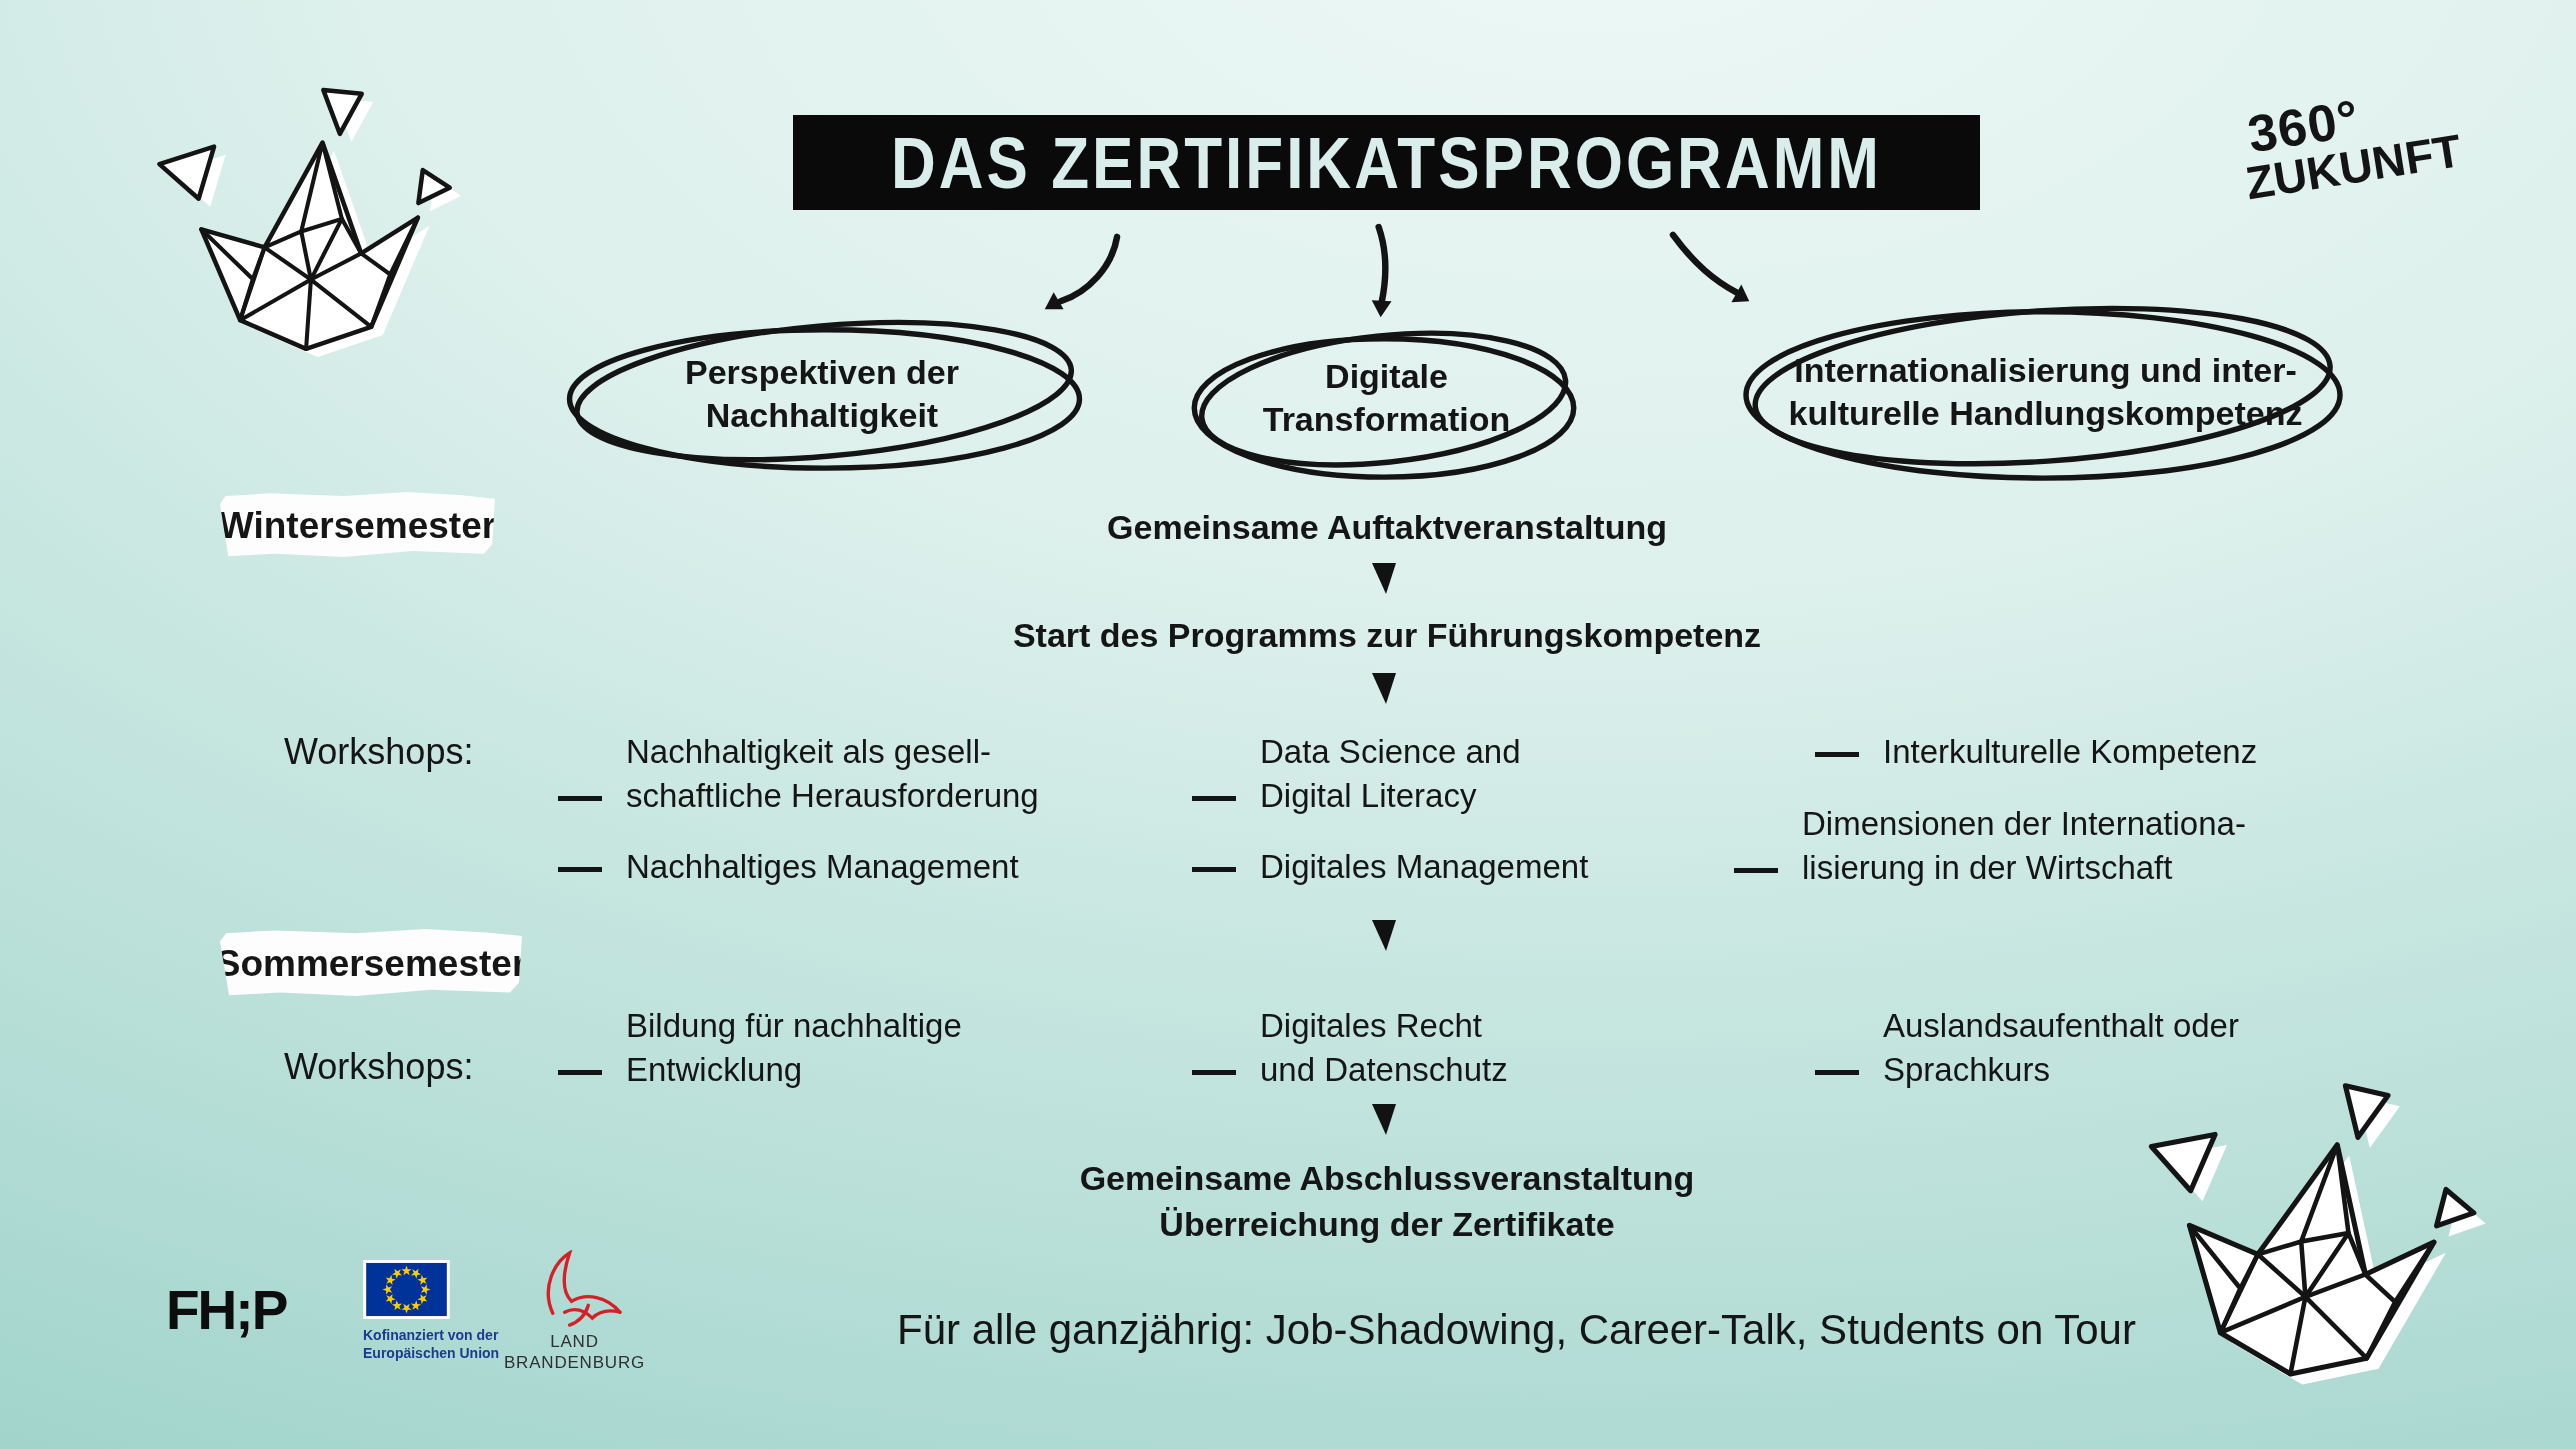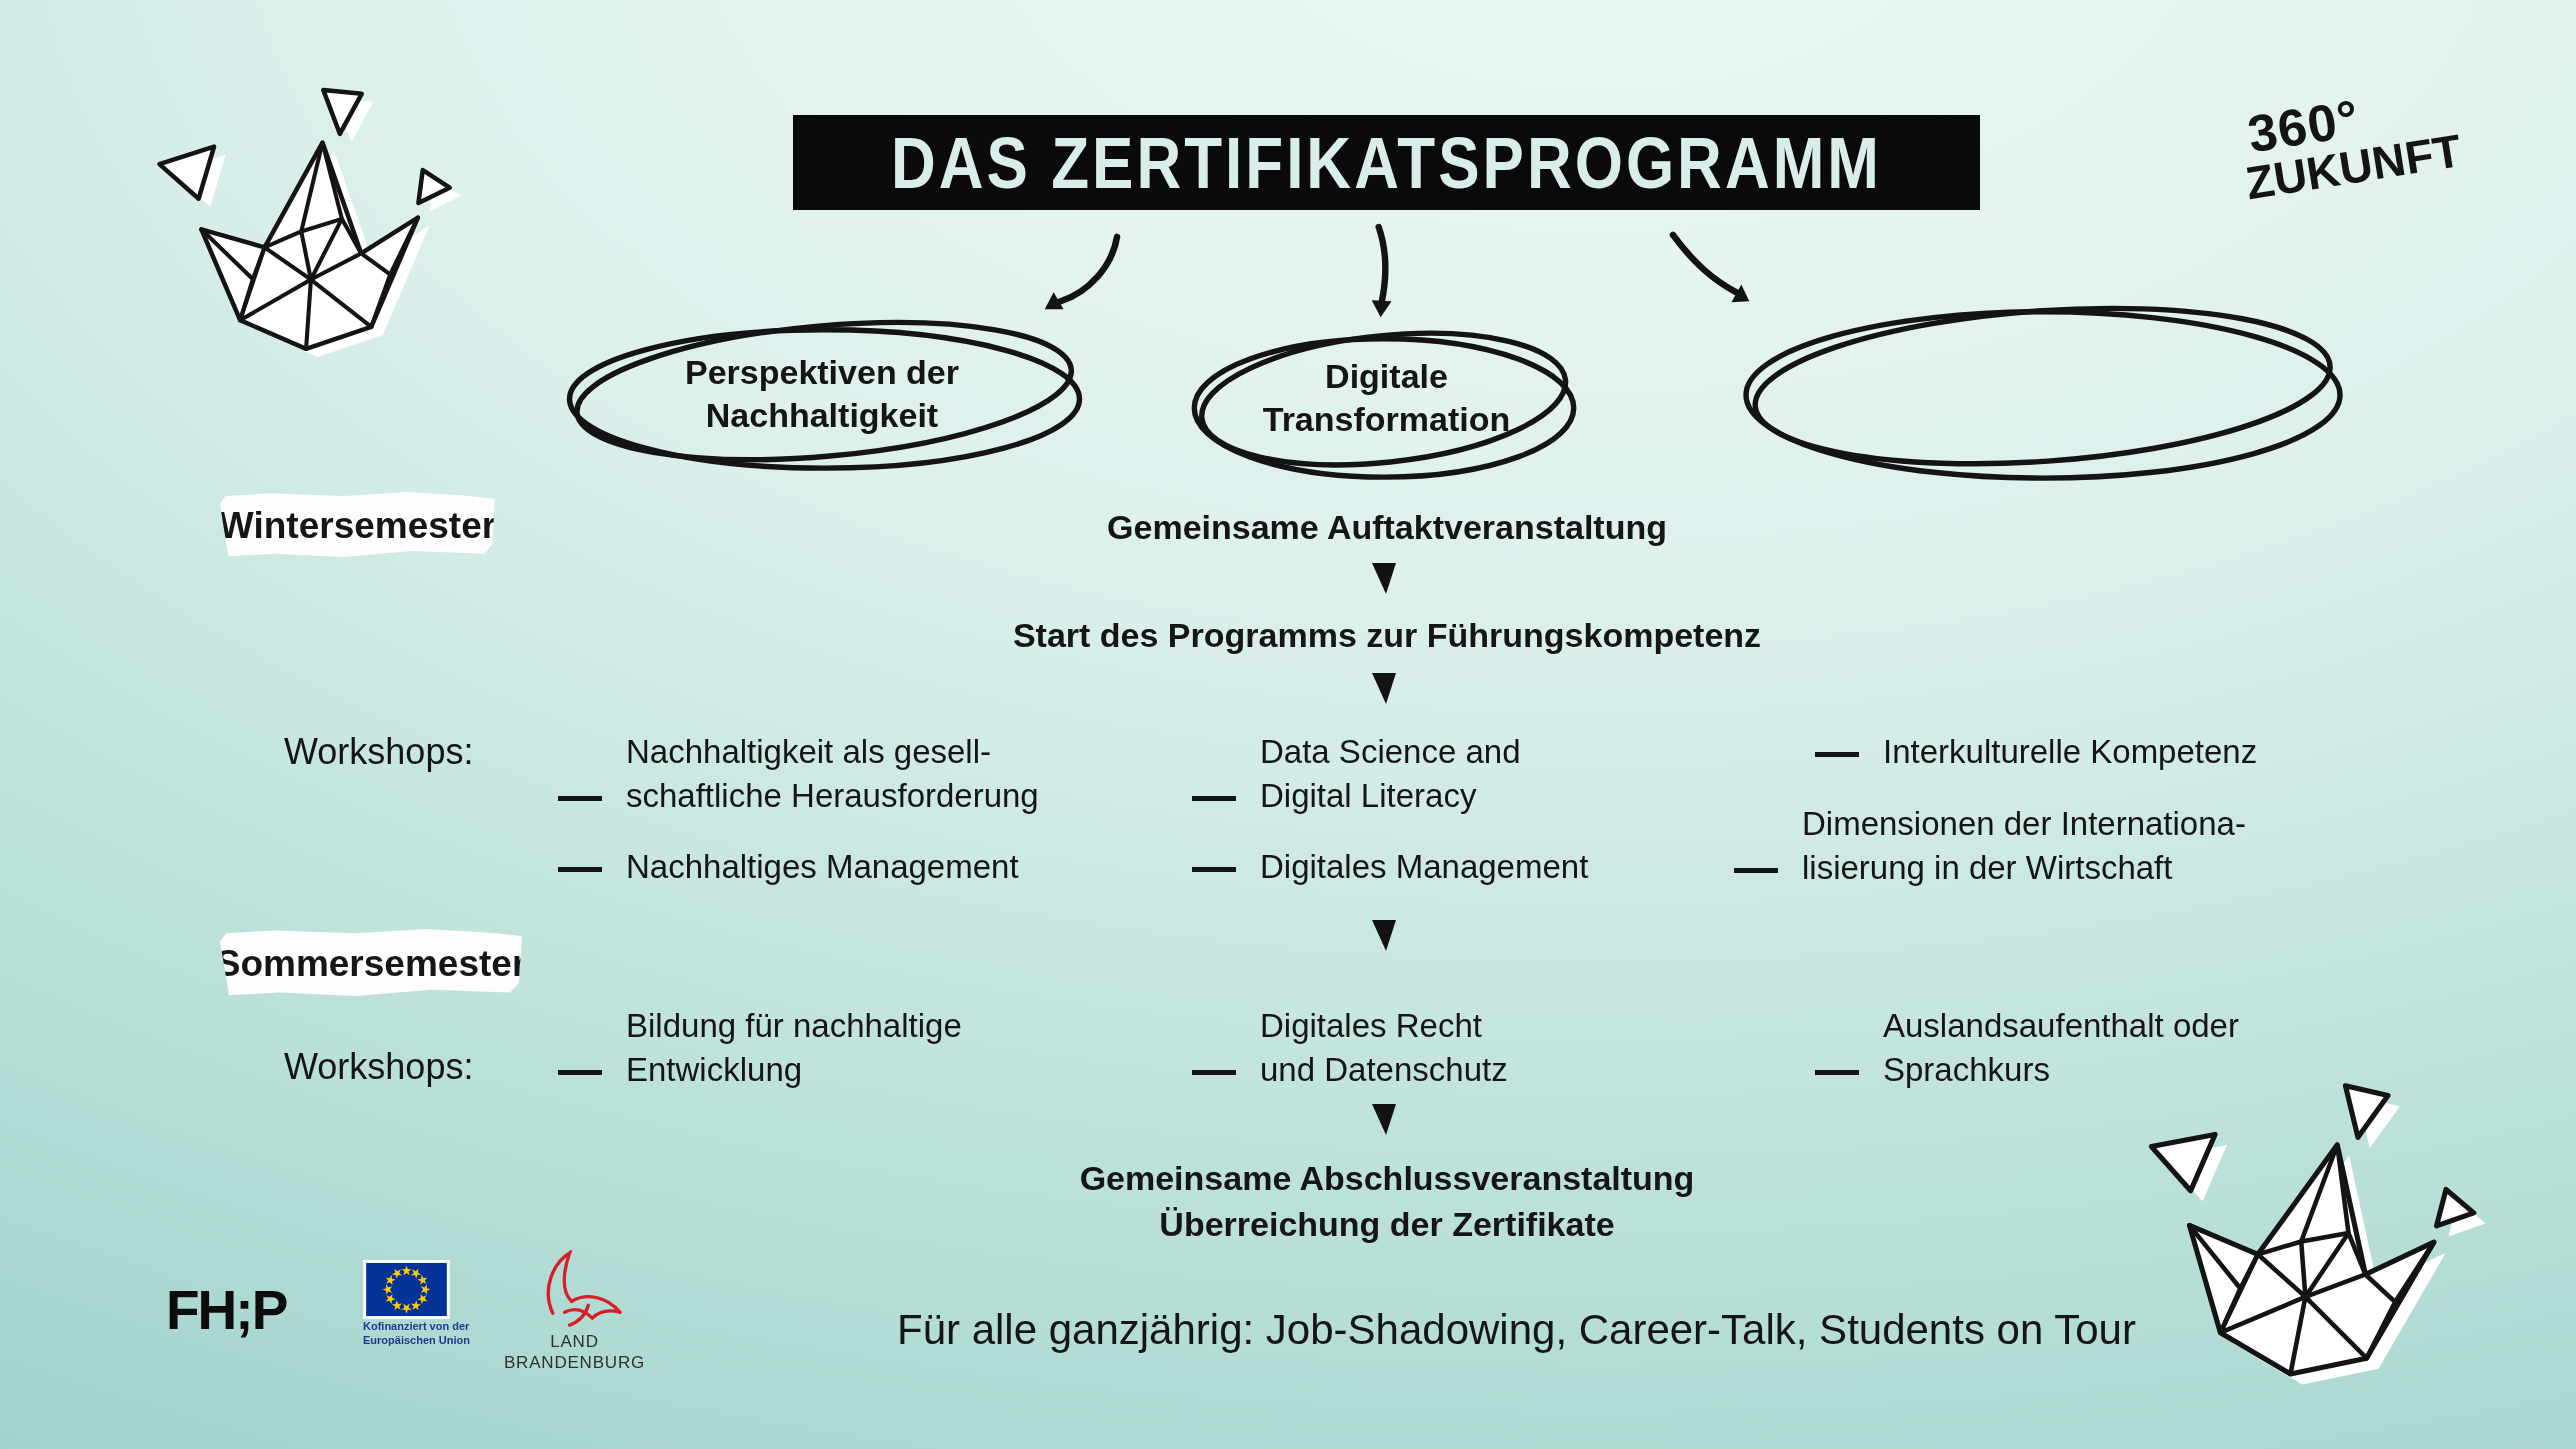--- a/index.html
+++ b/index.html
@@ -42,21 +42,21 @@
   
   .ws-label { font-size:36px; }
   .item { display:flex; align-items:flex-end; gap:24px; font-size:33px; line-height:44px; }
   .item .dash { width:44px; height:5px; background:#141414; margin-bottom:17px; flex:none; }
   .item .txt { white-space:pre-line; }
 
   
   .note { font-size:42px; }
   .fhp { font-size:55px; font-weight:900; letter-spacing:-2px; color:#0d0d0d; }
   .eu { display:flex; flex-direction:column; }
-  .eu-caption { font-size:11px; font-weight:700; color:#1e3a8f;
+  .eu-caption { margin-top:7px; font-size:14px; font-weight:700; color:#1e3a8f;
     line-height:1.3; white-space:pre-line; }
   .bb { width:149px; display:flex; flex-direction:column; align-items:center; }
   .bb-caption { font-size:17px; letter-spacing:0.8px; color:#303030; line-height:1.25;
     text-align:center; white-space:pre-line; margin-top:2px; }
 
   svg.crown { overflow:visible; }
 </style>
 </head>
 <body>
 
@@ -141,20 +141,22 @@
     <ellipse cx="202" cy="90" rx="192" ry="70"></ellipse>
     <ellipse cx="202" cy="81" rx="185" ry="64" transform="rotate(-6 202 84)"></ellipse>
   </svg>
   <div class="abs track-label" style="left:1238px; top:355px; width:297px;">Digitale
 Transformation</div>
 
   <svg class="abs ellipse" style="left:1732px; top:292px; width:624px; height:198px;" viewBox="0 0 630 200">
     <ellipse cx="314" cy="104" rx="300" ry="84"></ellipse>
     <ellipse cx="314" cy="95" rx="291" ry="76" transform="rotate(-4 314 100)"></ellipse>
   </svg>
+  <div class="abs track-label" style="left:1783px; top:349px; width:525px;">Internationalisierung und inter-
+kulturelle Handlungskompetenz</div>
 
   <div class="abs torn" style="left:220px; top:492px; width:275px; height:67px;">
     <span>Wintersemester</span>
   </div>
   <div class="abs torn" style="left:220px; top:929px; width:302px; height:69px;">
     <span>Sommersemester</span>
   </div>
 
   <div class="abs flow" style="top:504px;">Gemeinsame Auftaktveranstaltung</div>
   <div class="abs tri" style="left:1372px; top:563px;"></div>

